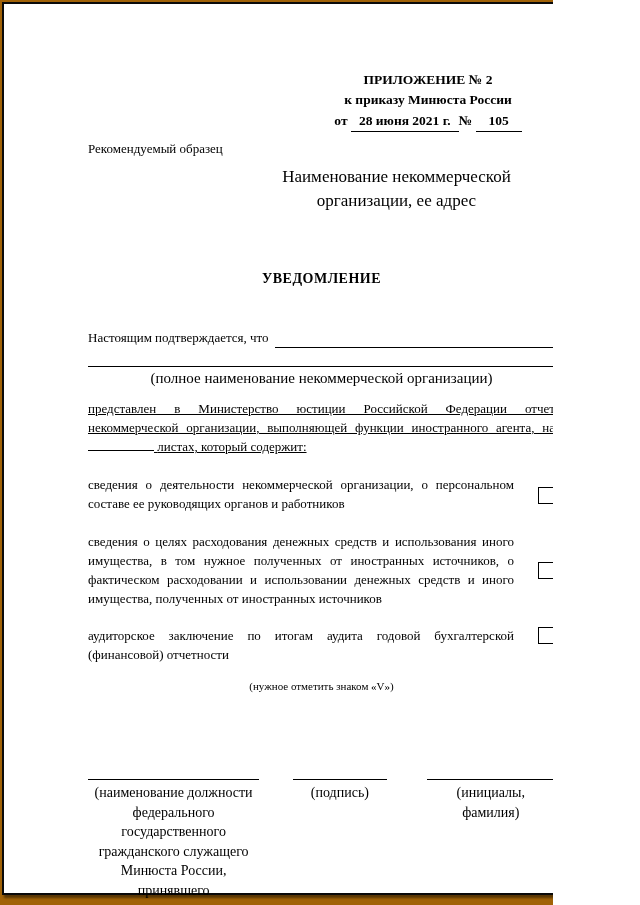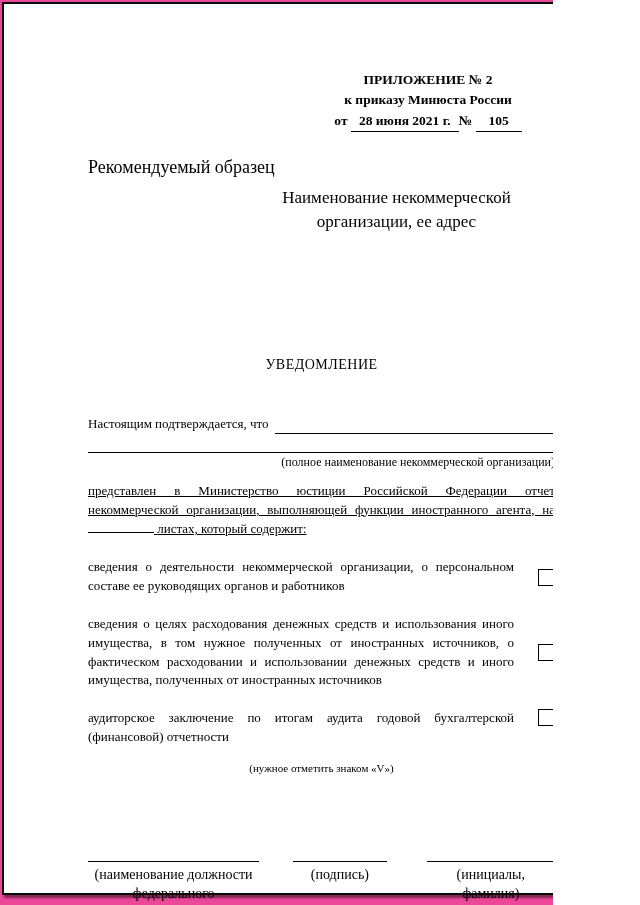--- a/index.html
+++ b/index.html
@@ -6,21 +6,21 @@
     margin: 0;
     padding: 0;
     background: #ffffff;
     font-family: "Liberation Serif", "DejaVu Serif", serif;
     color: #000;
   }
   .canvas {
     position: relative;
     width: 553px;
     height: 905px;
-    background: #ec4899;
+    background: #a16207;
     overflow: hidden;
   }
   .page {
     position: absolute;
     left: 2px;
     top: 2px;
     width: 629px;
     height: 893px;
     background: #ffffff;
     border: 2px solid #0a0a0a;
@@ -44,33 +44,33 @@
     font-size: 13.5px;
     line-height: 1.5;
   }
   .hdr .u {
     display: inline-block;
     border-bottom: 1px solid #000;
     padding: 0 8px;
     min-width: 30px;
   }
   .recommended {
-    margin-top: 22px;
-    font-size: 18px;
+    margin-top: 8px;
+    font-size: 13px;
   }
   .org-caption {
     margin-top: 6px;
     font-size: 17px;
     text-align: center;
     padding-left: 150px;
   }
   .doc-title {
-    margin-top: 120px;
-    text-align: center;
-    font-weight: normal;
+    margin-top: 55px;
+    text-align: center;
+    font-weight: bold;
     font-size: 14px;
     letter-spacing: 0.5px;
   }
   
   .confirm-row {
     margin-top: 40px;
     display: flex;
     align-items: flex-end;
   }
   .confirm-row .txt { white-space: nowrap; }
@@ -85,22 +85,22 @@
     text-align: center;
     margin-left: 195px;
     margin-top: 1px;
   }
   .org-line {
     margin-top: 16px;
     border-bottom: 1px solid #000;
     height: 2px;
   }
   .org-line-caption {
-    font-size: 12px;
-    text-align: right;
+    font-size: 15px;
+    text-align: center;
     margin-top: 1px;
   }
   .paragraph {
     margin-top: 10px;
     text-align: justify;
     text-decoration: underline;
   }
   .inline-blank {
     display: inline-block;
     width: 66px;

